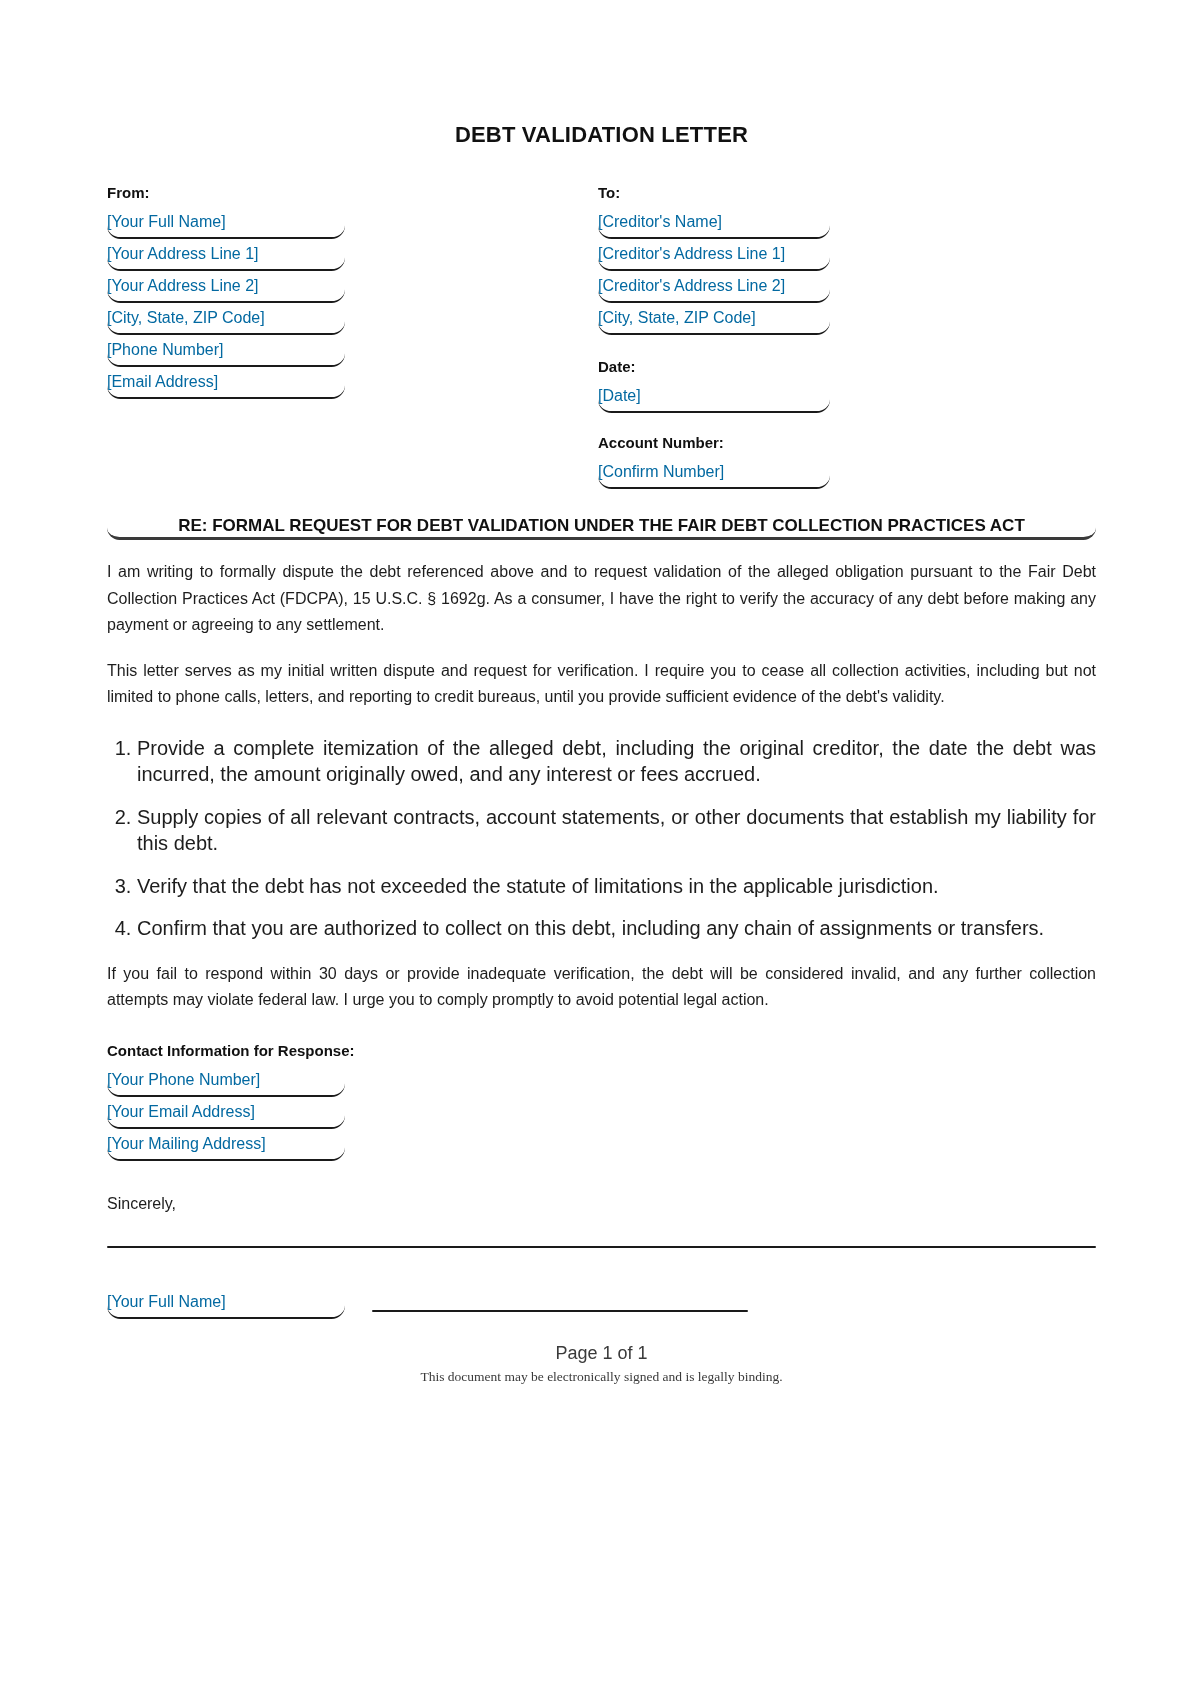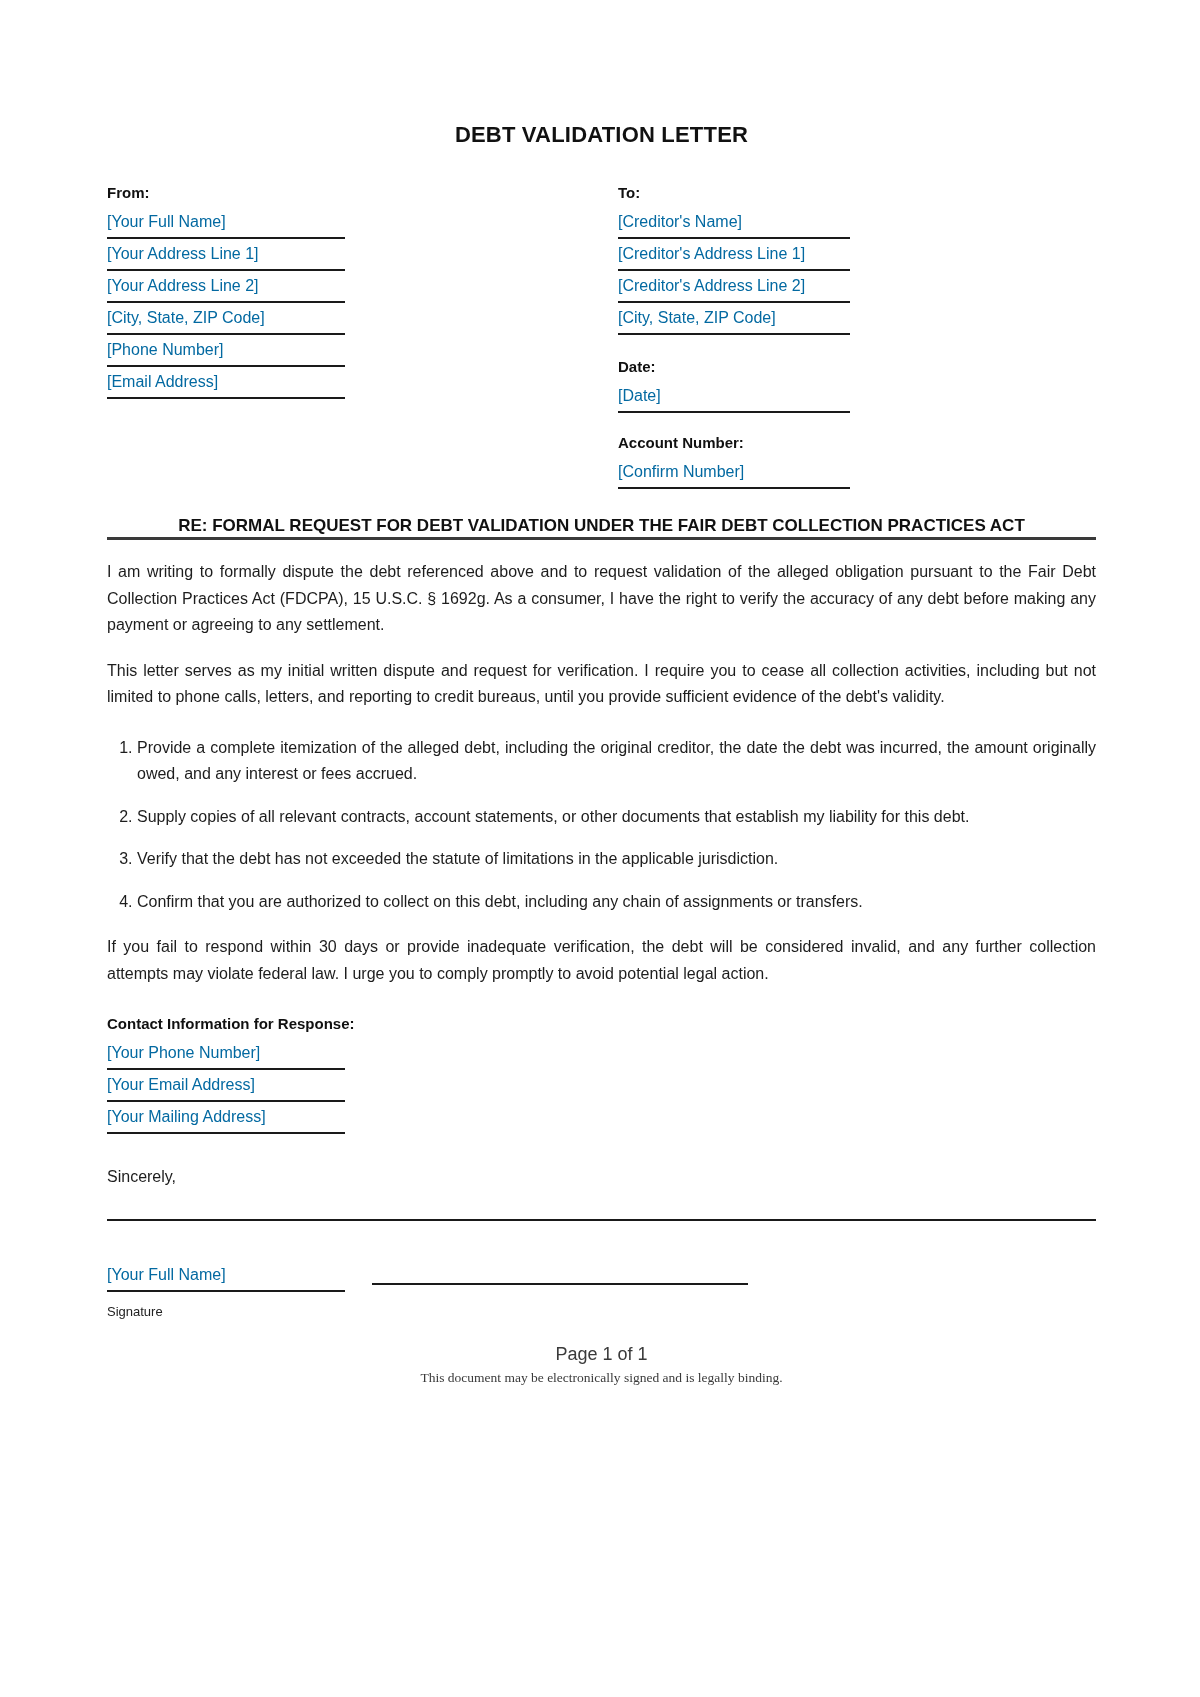--- a/index.html
+++ b/index.html
@@ -1,15 +1,15 @@
 <!DOCTYPE html>
 <html><head>
 <meta charset="utf-8">
 <style>
-  * { margin: 0; padding: 0; box-sizing: border-box; }
+  * { margin: 0; padding: 0; box-sizing: border-box; border-radius: 19px; }
   html, body { background: #ffffff; }
   body {
     font-family: "Liberation Sans", "DejaVu Sans", sans-serif;
     color: #1d1d1d;
   }
   .page {
     position: relative;
     width: 1200px;
     height: 1697px;
     margin: 0 auto;
@@ -19,21 +19,21 @@
   }
   .doc-title {
     font-size: 22px;
     font-weight: bold;
     text-align: center;
     color: #111111;
     letter-spacing: 0.2px;
     line-height: 26px;
   }
   
-  .header-cols { display: flex; margin-top: 35px; gap: 20px; }
+  .header-cols { display: flex; margin-top: 35px; }
   .col-left  { width: 238px; flex: none; }
   .col-right { width: 232px; flex: none; margin-left: 253px; }
   .col-label {
     font-size: 15px;
     font-weight: bold;
     color: #111111;
     line-height: 20px;
     margin-bottom: 9px;
   }
   .blank-field {
@@ -67,21 +67,21 @@
     font-size: 16px;
     line-height: 26.5px;
     text-align: justify;
     color: #1d1d1d;
   }
   ol.demand-list {
     margin-top: 24px;
     padding-left: 30px;
   }
   ol.demand-list li {
-    font-size: 16px;
+    font-size: 20px;
     line-height: 26.5px;
     text-align: justify;
     margin-bottom: 16px;
     color: #1d1d1d;
   }
   .contact-label {
     margin-top: 27px;
     font-size: 15px;
     font-weight: bold;
     color: #111111;
@@ -188,20 +188,19 @@
   </div>
 
   <p class="signoff">Sincerely,</p>
 
   <hr class="closing-divider">
 
   <div class="sig-row">
     <div class="blank-field name-field">[Your Full Name]</div>
     <div class="sig-line"></div>
   </div>
-  <div class="sig-caption">Signature</div>
 
   <div class="footer">
     <div class="page-num">Page 1 of 1</div>
     <div class="footer-note">This document may be electronically signed and is legally binding.</div>
   </div>
 
 </div>
 
 </body></html>

